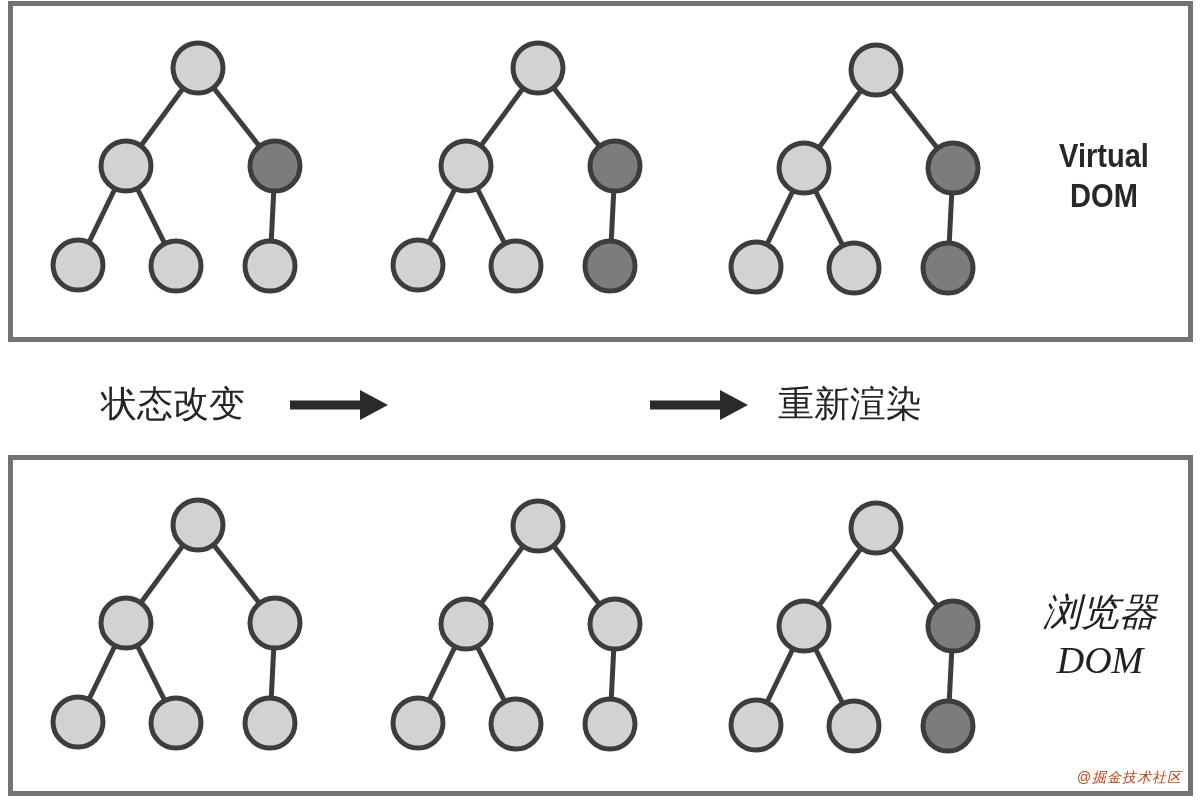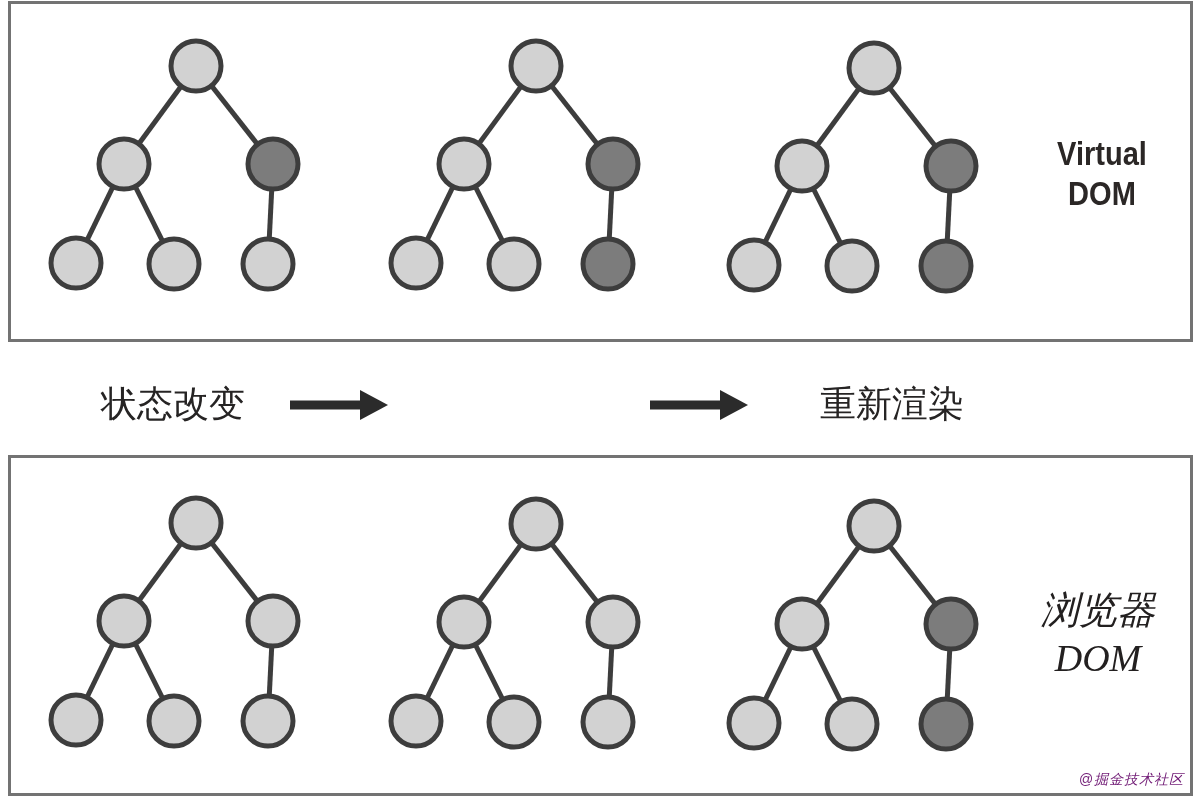--- a/index.html
+++ b/index.html
@@ -2,21 +2,21 @@
 <html><head>
 <meta charset="utf-8">
 <style>
   html,body{margin:0;padding:0;background:#ffffff;}
   .canvas{
     position:relative;width:1200px;height:804px;background:#ffffff;
     font-family:"Liberation Serif", serif;overflow:hidden;
   }
   .box{
     position:absolute;left:8px;width:1185px;height:341px;
-    border:3px solid #737373;background:#ffffff;box-sizing:border-box;
+    border:5px solid #737373;background:#ffffff;box-sizing:border-box;
   }
   .box.top{top:1px;}
   .box.bottom{top:455px;font-style:italic;}
   .tree{position:absolute;width:260px;height:262px;}
   .vdom-label{
     position:absolute;width:200px;text-align:center;
     font-family:"Liberation Sans", sans-serif;font-weight:700;
     font-size:33px;line-height:40px;color:#2b2726;
     transform:scaleX(0.88);
   }
@@ -24,21 +24,21 @@
     position:absolute;width:200px;text-align:center;
     font-family:"Liberation Serif", serif;
     font-size:38px;line-height:48px;color:#232020;
   }
   .flow-step{
     position:absolute;top:381px;font-size:36px;line-height:46px;
     color:#262424;white-space:nowrap;font-family:"Liberation Serif", serif;
   }
   .flow-arrow{position:absolute;top:389px;width:98px;height:32px;}
   .watermark{
-    position:absolute;right:6px;bottom:4px;font-size:14px;color:#701a75;
+    position:absolute;right:6px;bottom:4px;font-size:14px;color:#c2410c;
     font-family:"Liberation Sans", sans-serif;letter-spacing:1px;
   }
 </style>
 </head>
 <body>
 
 <div class="canvas">
 
   <div class="box top">
     <svg class="tree" style="left:35px;top:30px" viewBox="0 0 260 262">
@@ -88,21 +88,21 @@
 
   <span class="flow-step" style="left:101px">状态改变</span>
   <svg class="flow-arrow" style="left:290px" viewBox="0 0 98 32">
     <line x1="0" y1="16" x2="74" y2="16" stroke="#2b2b2b" stroke-width="9"></line>
     <polygon points="70,1 98,16 70,31" fill="#2b2b2b"></polygon>
   </svg>
   <svg class="flow-arrow" style="left:650px" viewBox="0 0 98 32">
     <line x1="0" y1="16" x2="74" y2="16" stroke="#2b2b2b" stroke-width="9"></line>
     <polygon points="70,1 98,16 70,31" fill="#2b2b2b"></polygon>
   </svg>
-  <span class="flow-step" style="left:820px">重新渲染</span>
+  <span class="flow-step" style="left:778px">重新渲染</span>
 
   <div class="box bottom">
     <svg class="tree" style="left:35px;top:33px" viewBox="0 0 260 262">
         <line x1="150" y1="32" x2="78" y2="130" stroke="#3d3d3d" stroke-width="5"></line>
         <line x1="150" y1="32" x2="227" y2="130" stroke="#3d3d3d" stroke-width="5"></line>
         <line x1="78" y1="130" x2="30" y2="229" stroke="#3d3d3d" stroke-width="5"></line>
         <line x1="78" y1="130" x2="128" y2="230" stroke="#3d3d3d" stroke-width="5"></line>
         <line x1="227" y1="130" x2="222" y2="230" stroke="#3d3d3d" stroke-width="5"></line>
         <circle cx="150" cy="32" r="25" fill="#d2d2d2" stroke="#3d3d3d" stroke-width="5"></circle>
         <circle cx="78" cy="130" r="25" fill="#d2d2d2" stroke="#3d3d3d" stroke-width="5"></circle>

